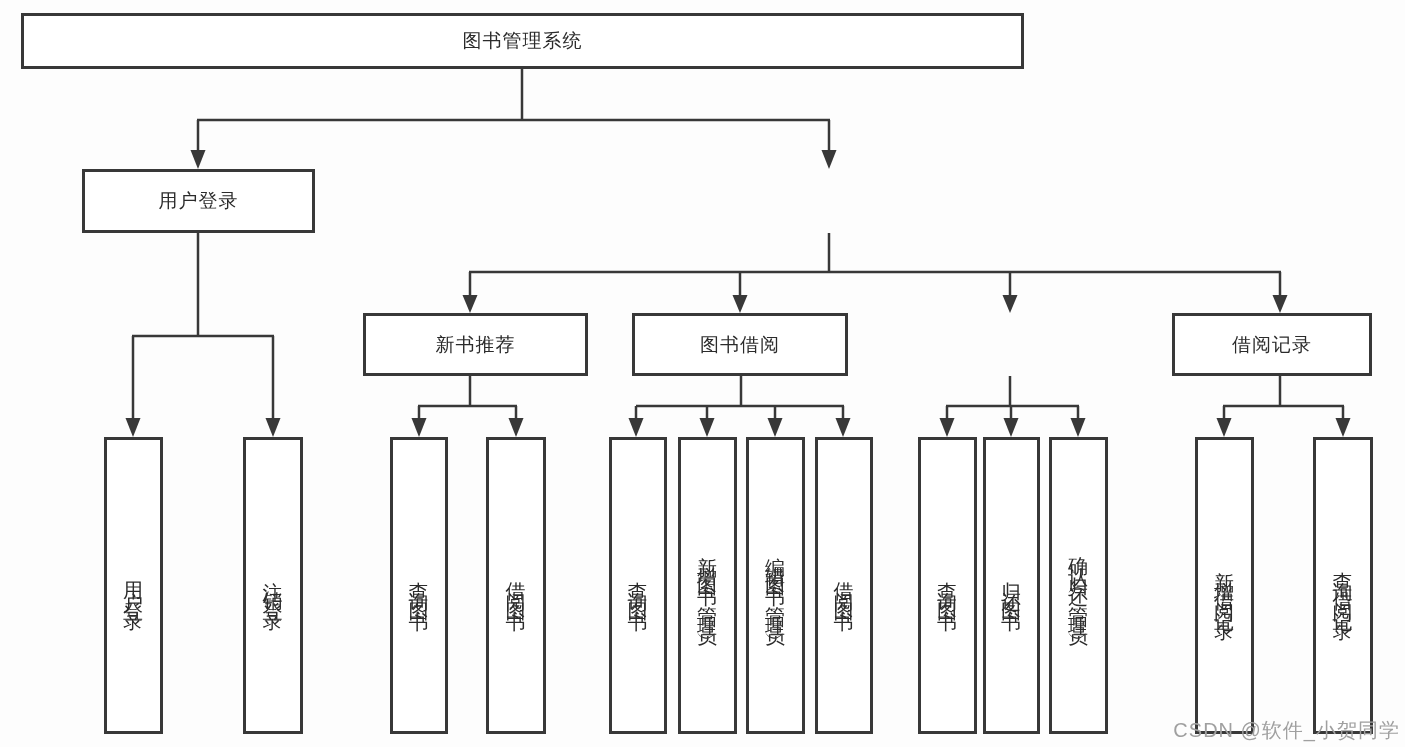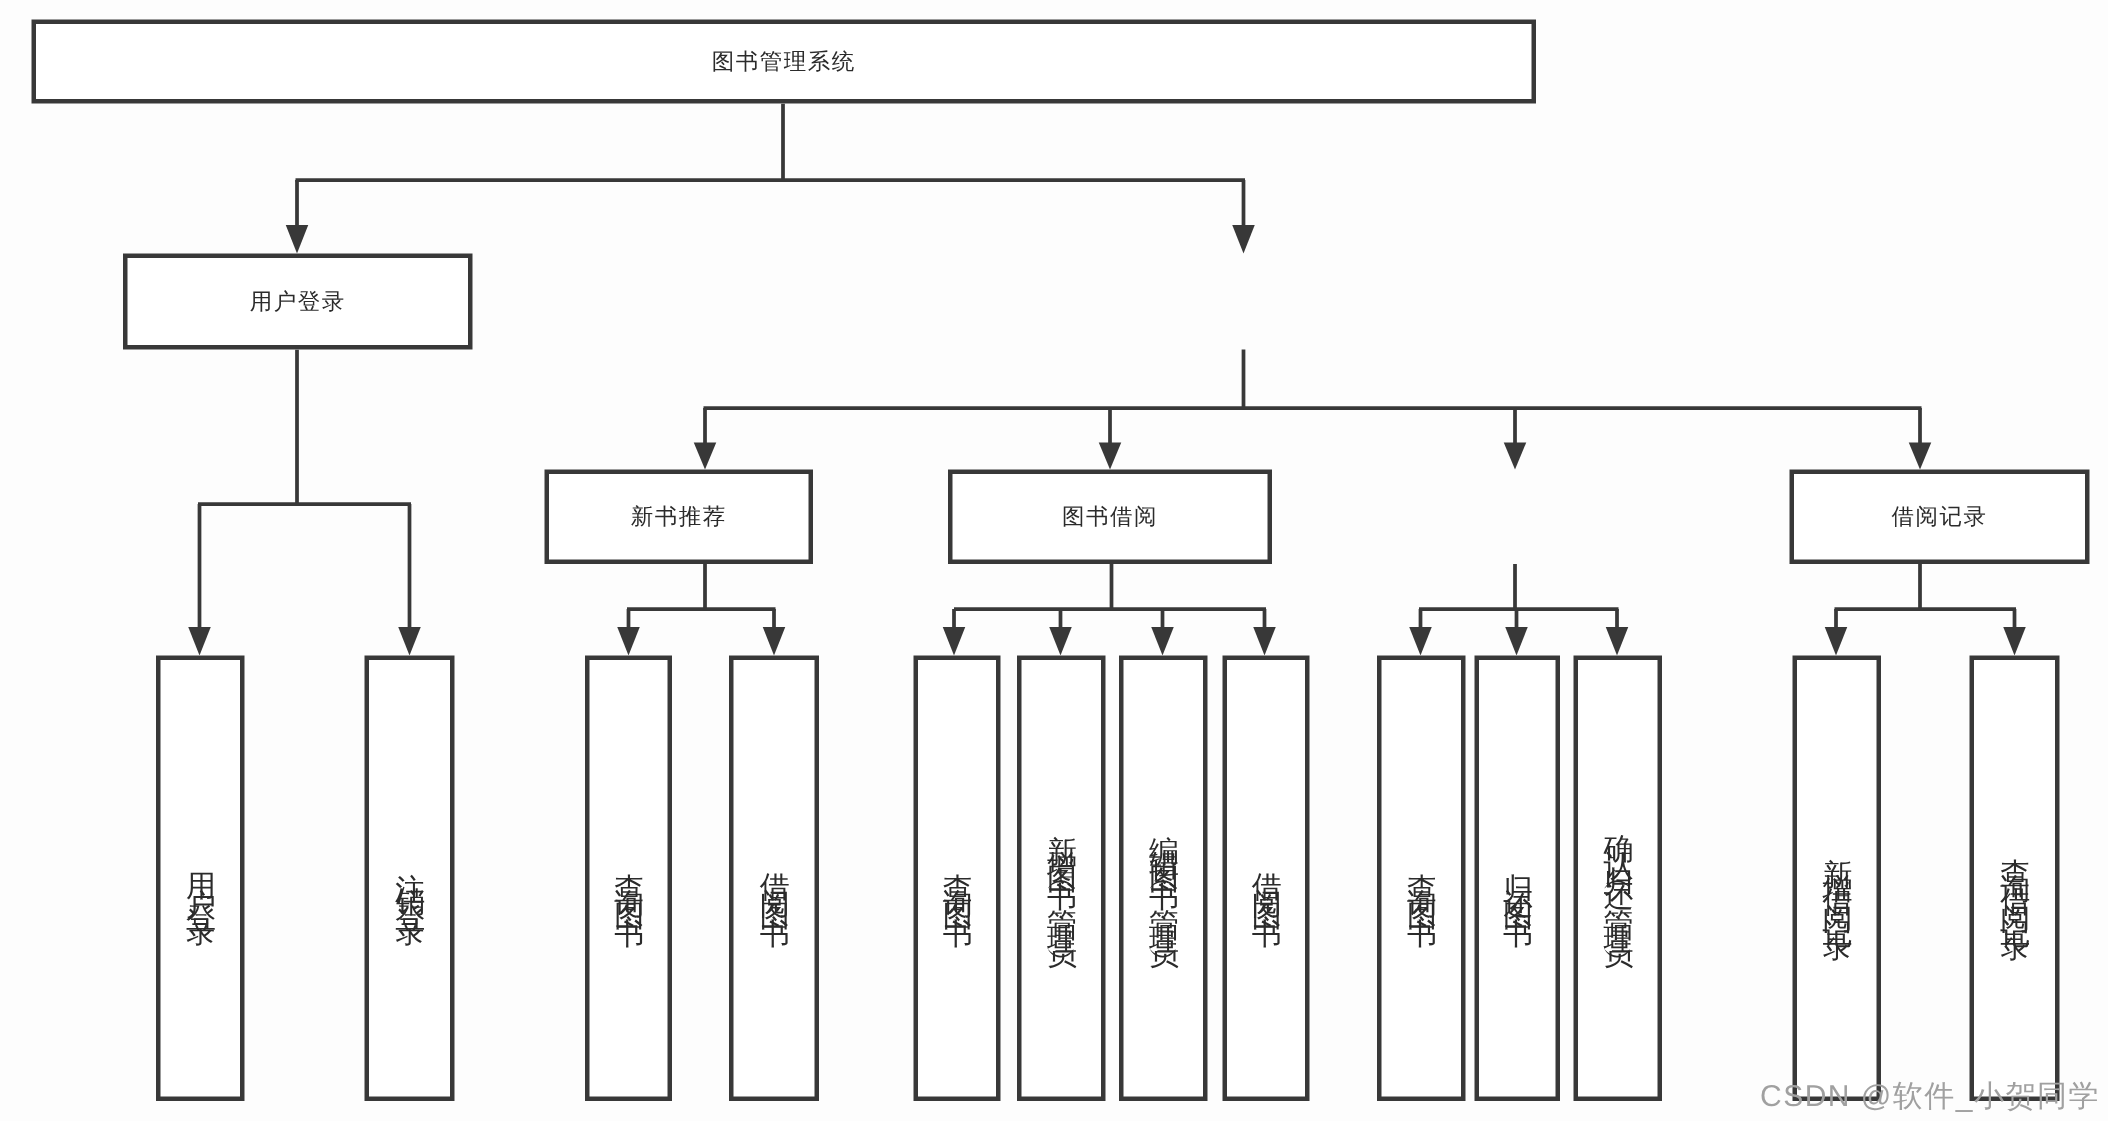--- a/index.html
+++ b/index.html
@@ -40,21 +40,21 @@
     box-sizing: border-box;
     background: #ffffff;
     border: 3px solid var(--line);
     color: var(--text);
     display: flex;
     align-items: center;
     justify-content: center;
     z-index: 1;
   }
   .h {
-    font-size: 15px;
+    font-size: 19px;
     letter-spacing: 1px;
     white-space: nowrap;
   }
   .v {
     writing-mode: vertical-rl;
     text-orientation: mixed;
     font-size: 20px;
     letter-spacing: 10px;
     line-height: 1;
   }
@@ -140,23 +140,23 @@
       <line x1="1343" y1="406" x2="1343" y2="420"></line>
       <polygon points="1216.5,418 1231.5,418 1224,437"></polygon>
       <polygon points="1335.5,418 1350.5,418 1343,437"></polygon>
     </g>
   </svg>
 
   <div class="box h" style="left:21px; top:13px; width:1003px; height:56px;">图书管理系统</div>
 
   <div class="box h" style="left:82px; top:169px; width:233px; height:64px;">用户登录</div>
 
-  <div class="box h" style="left:363px; top:313px; width:179px; height:63px;">新书推荐</div>
+  <div class="box h" style="left:363px; top:313px; width:225px; height:63px;">新书推荐</div>
   <div class="box h" style="left:632px; top:313px; width:216px; height:63px;font-family:Liberation Serif, serif;">图书借阅</div>
-  <div class="box h" style="left:1172px; top:313px; width:200px; height:63px;margin-left:21px;">借阅记录</div>
+  <div class="box h" style="left:1172px; top:313px; width:200px; height:63px;">借阅记录</div>
 
   <div class="box v" style="left:104px; top:437px; width:59px; height:297px;">用户登录</div>
   <div class="box v" style="left:243px; top:437px; width:60px; height:297px;">注销登录</div>
 
   <div class="box v" style="left:390px; top:437px; width:58px; height:297px;">查询图书</div>
   <div class="box v" style="left:486px; top:437px; width:60px; height:297px;">借阅图书</div>
 
   <div class="box v" style="left:609px; top:437px; width:58px; height:297px;">查询图书</div>
   <div class="box v" style="left:678px; top:437px; width:59px; height:297px;">新增图书（管理员）</div>
   <div class="box v" style="left:746px; top:437px; width:59px; height:297px;">编辑图书（管理员）</div>

